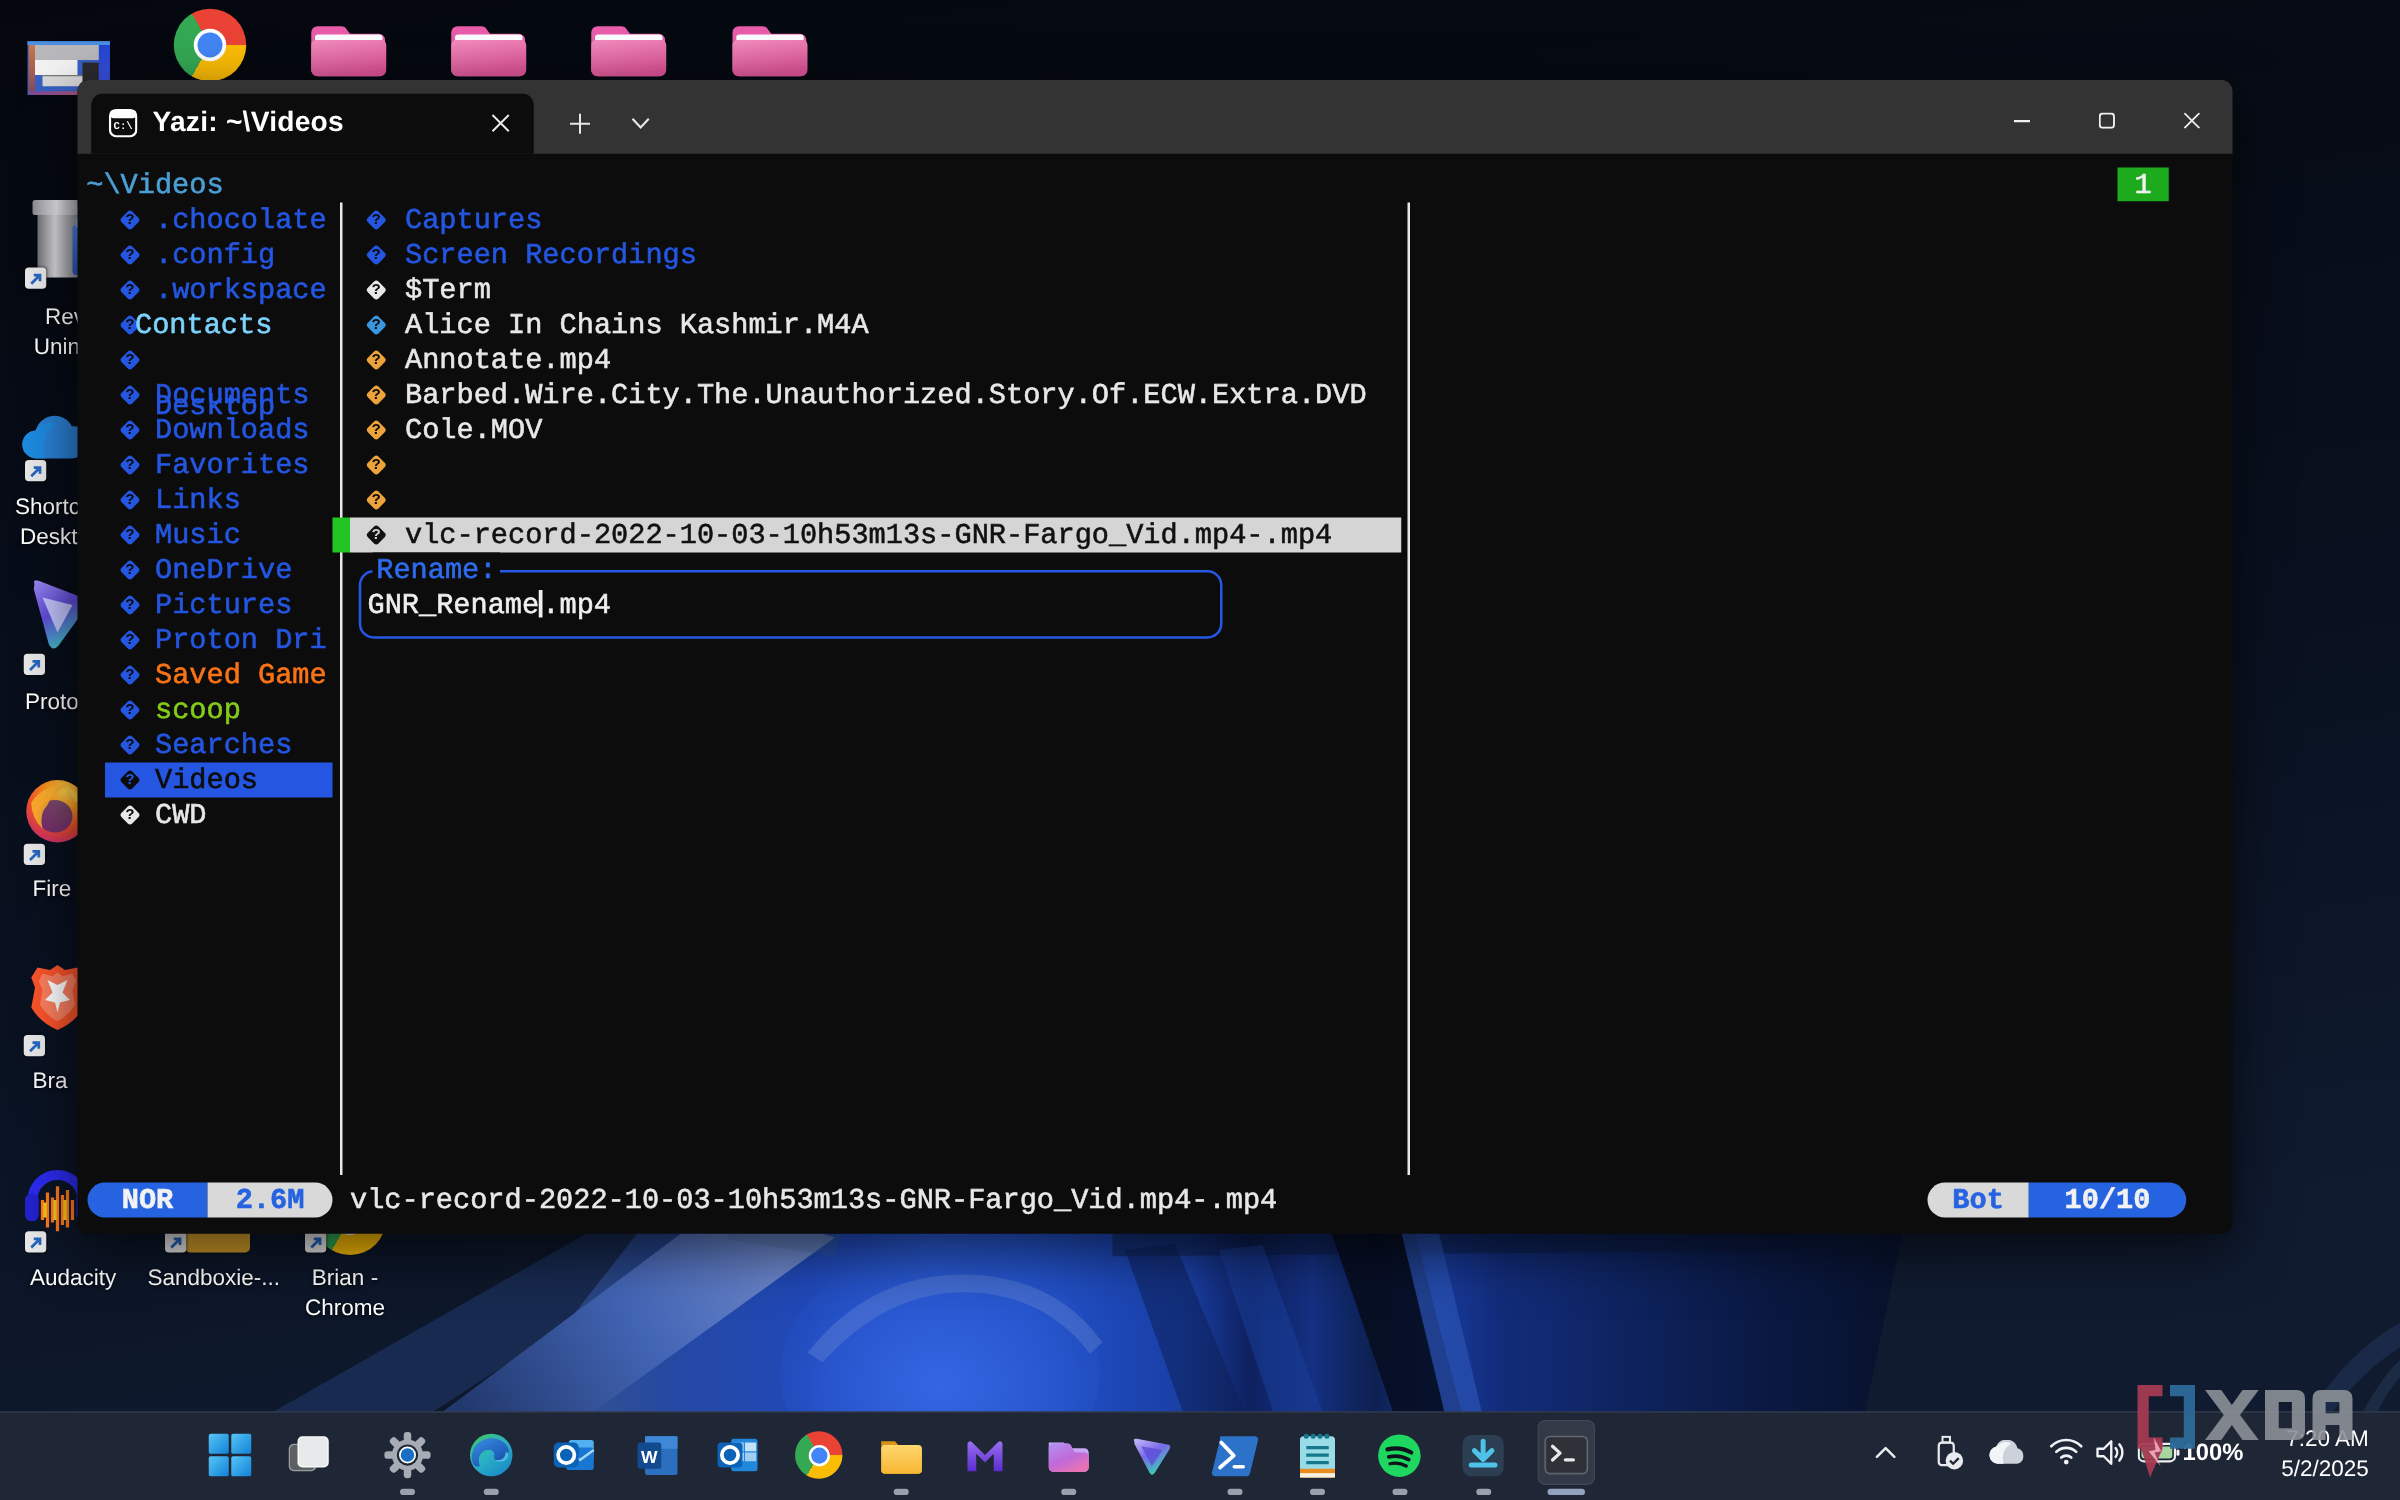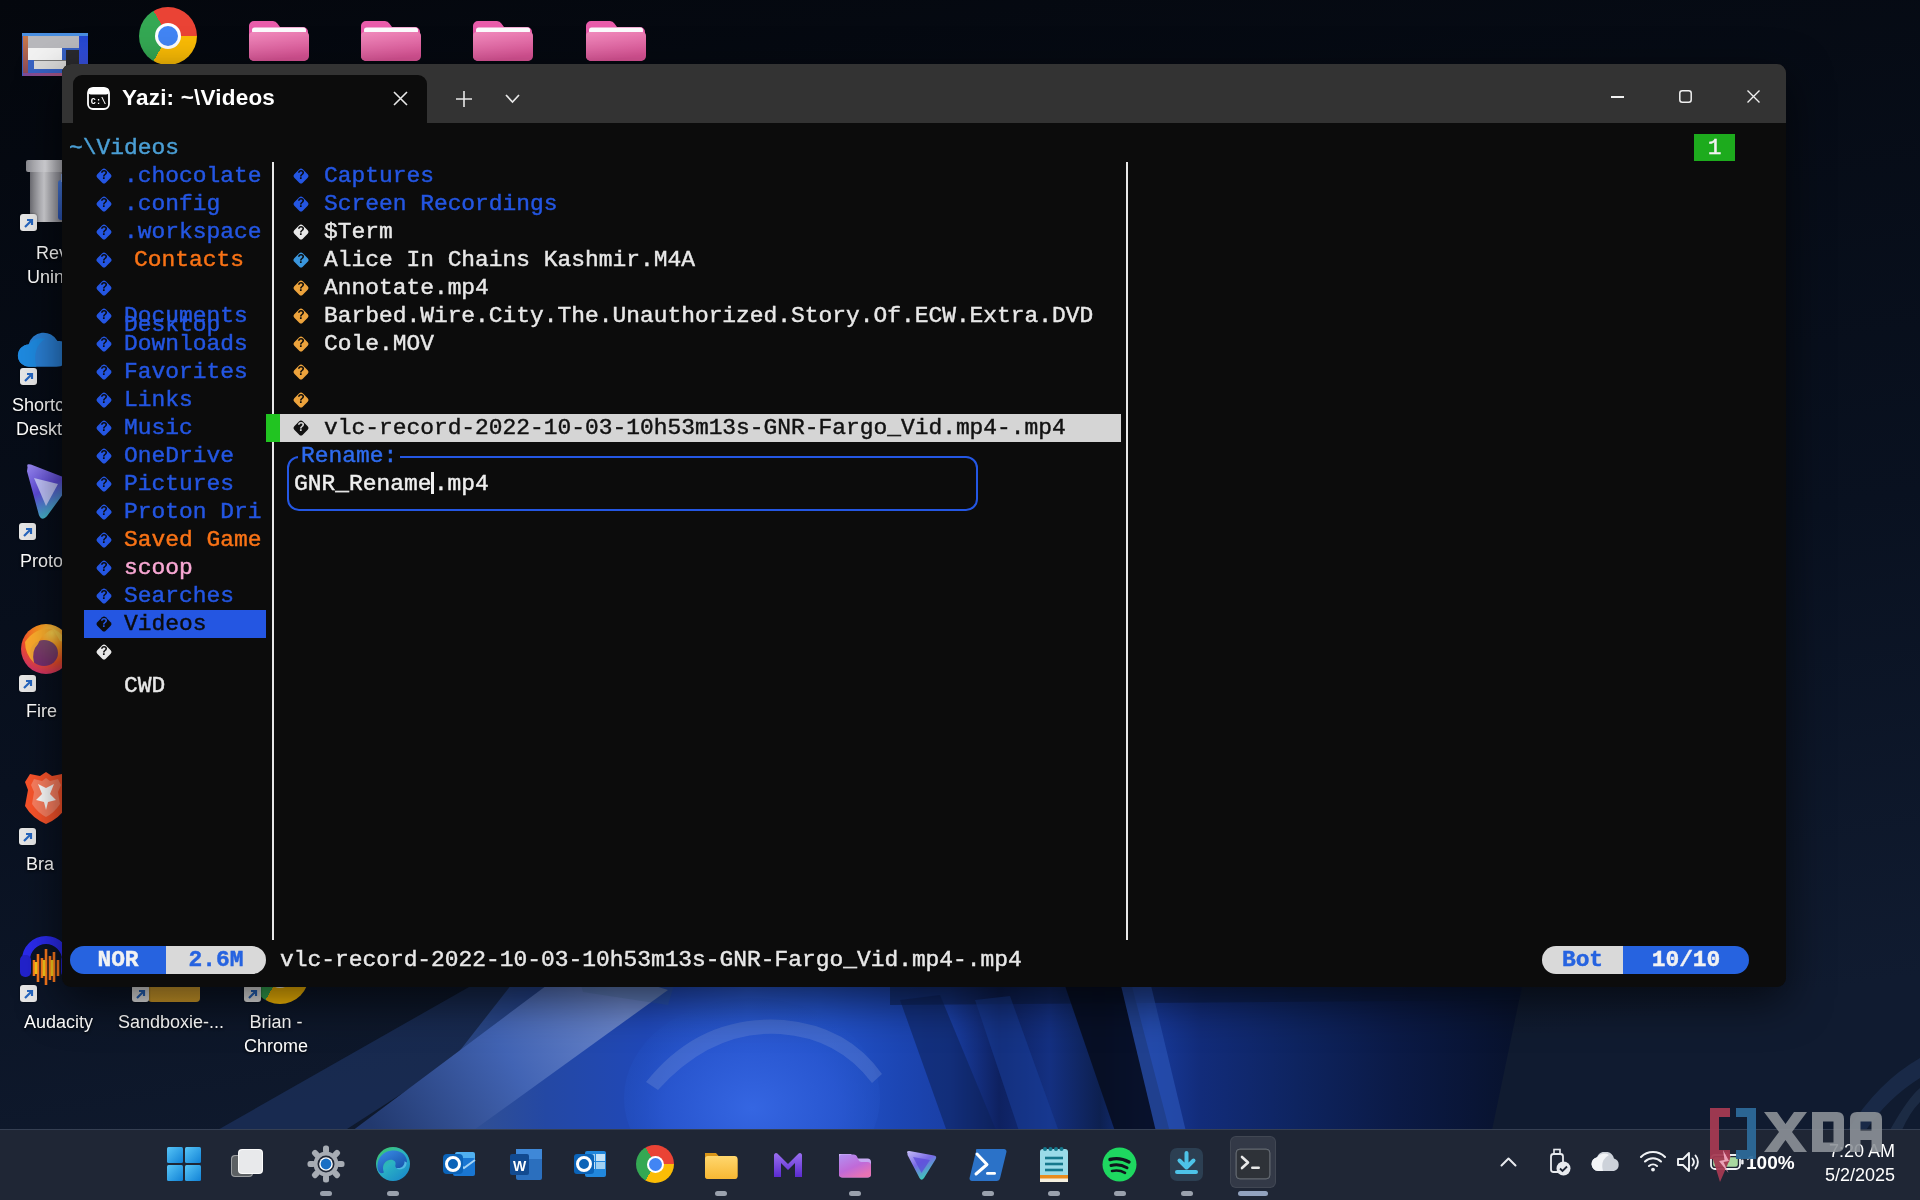--- a/index.html
+++ b/index.html
@@ -297,21 +297,21 @@
   <div class="dmq" style="left:34px;top:97.6px;color:#0c0c0c;">?</div>
   <div class="mono" style="left:62px;top:97.6px;color:#2456e2;">.chocolate</div>
   <div class="dm" style="left:36px;top:134.1px;background:#2456e2;"></div>
   <div class="dmq" style="left:34px;top:125.6px;color:#0c0c0c;">?</div>
   <div class="mono" style="left:62px;top:125.6px;color:#2456e2;">.config</div>
   <div class="dm" style="left:36px;top:162.1px;background:#2456e2;"></div>
   <div class="dmq" style="left:34px;top:153.6px;color:#0c0c0c;">?</div>
   <div class="mono" style="left:62px;top:153.6px;color:#2456e2;">.workspace</div>
   <div class="dm" style="left:36px;top:190.1px;background:#2456e2;"></div>
   <div class="dmq" style="left:34px;top:181.6px;color:#0c0c0c;">?</div>
-  <div class="mono" style="left:72px;top:181.6px;color:#f97316;">Contacts</div>
+  <div class="mono" style="left:46px;top:181.6px;color:#7dd3fc;">Contacts</div>
   <div class="dm" style="left:36px;top:218.1px;background:#2456e2;"></div>
   <div class="dmq" style="left:34px;top:209.6px;color:#0c0c0c;">?</div>
   <div class="mono" style="left:62px;top:209.6px;color:#2456e2;margin-top:37px;">Desktop</div>
   <div class="dm" style="left:36px;top:246.1px;background:#2456e2;"></div>
   <div class="dmq" style="left:34px;top:237.6px;color:#0c0c0c;">?</div>
   <div class="mono" style="left:62px;top:237.6px;color:#2456e2;">Documents</div>
   <div class="dm" style="left:36px;top:274.1px;background:#2456e2;"></div>
   <div class="dmq" style="left:34px;top:265.6px;color:#0c0c0c;">?</div>
   <div class="mono" style="left:62px;top:265.6px;color:#2456e2;">Downloads</div>
   <div class="dm" style="left:36px;top:302.1px;background:#2456e2;"></div>
@@ -330,31 +330,31 @@
   <div class="dmq" style="left:34px;top:405.6px;color:#0c0c0c;">?</div>
   <div class="mono" style="left:62px;top:405.6px;color:#2456e2;">Pictures</div>
   <div class="dm" style="left:36px;top:442.1px;background:#2456e2;"></div>
   <div class="dmq" style="left:34px;top:433.6px;color:#0c0c0c;">?</div>
   <div class="mono" style="left:62px;top:433.6px;color:#2456e2;">Proton Dri</div>
   <div class="dm" style="left:36px;top:470.1px;background:#2456e2;"></div>
   <div class="dmq" style="left:34px;top:461.6px;color:#0c0c0c;">?</div>
   <div class="mono" style="left:62px;top:461.6px;color:#f97316;">Saved Game</div>
   <div class="dm" style="left:36px;top:498.1px;background:#2456e2;"></div>
   <div class="dmq" style="left:34px;top:489.6px;color:#0c0c0c;">?</div>
-  <div class="mono" style="left:62px;top:489.6px;color:#f9a8d4;">scoop</div>
+  <div class="mono" style="left:62px;top:489.6px;color:#84cc16;">scoop</div>
   <div class="dm" style="left:36px;top:526.1px;background:#2456e2;"></div>
   <div class="dmq" style="left:34px;top:517.6px;color:#0c0c0c;">?</div>
   <div class="mono" style="left:62px;top:517.6px;color:#2456e2;">Searches</div>
   <div class="abs" style="left:22px;top:545.6px;width:182px;height:28px;background:#2456e2;"></div>
   <div class="dm" style="left:36px;top:554.1px;background:#0c0c0c;"></div>
   <div class="dmq" style="left:34px;top:545.6px;color:#2456e2;">?</div>
   <div class="mono" style="left:62px;top:545.6px;color:#0c0c0c;">Videos</div>
   <div class="dm" style="left:36px;top:582.1px;background:#e8e8e8;"></div>
   <div class="dmq" style="left:34px;top:573.6px;color:#0c0c0c;">?</div>
-  <div class="mono" style="left:62px;top:573.6px;color:#e8e8e8;margin-top:34px;">CWD</div>
+  <div class="mono" style="left:62px;top:573.6px;color:#e8e8e8;">CWD</div>
   <div class="dm" style="left:233px;top:106.1px;background:#2456e2;"></div>
   <div class="dmq" style="left:231px;top:97.6px;color:#0c0c0c;">?</div>
   <div class="mono" style="left:262px;top:97.6px;color:#2456e2;">Captures</div>
   <div class="dm" style="left:233px;top:134.1px;background:#2456e2;"></div>
   <div class="dmq" style="left:231px;top:125.6px;color:#0c0c0c;">?</div>
   <div class="mono" style="left:262px;top:125.6px;color:#2456e2;">Screen Recordings</div>
   <div class="dm" style="left:233px;top:162.1px;background:#e8e8e8;"></div>
   <div class="dmq" style="left:231px;top:153.6px;color:#0c0c0c;">?</div>
   <div class="mono" style="left:262px;top:153.6px;color:#e8e8e8;">$Term</div>
   <div class="dm" style="left:233px;top:190.1px;background:#3a96dd;"></div>

